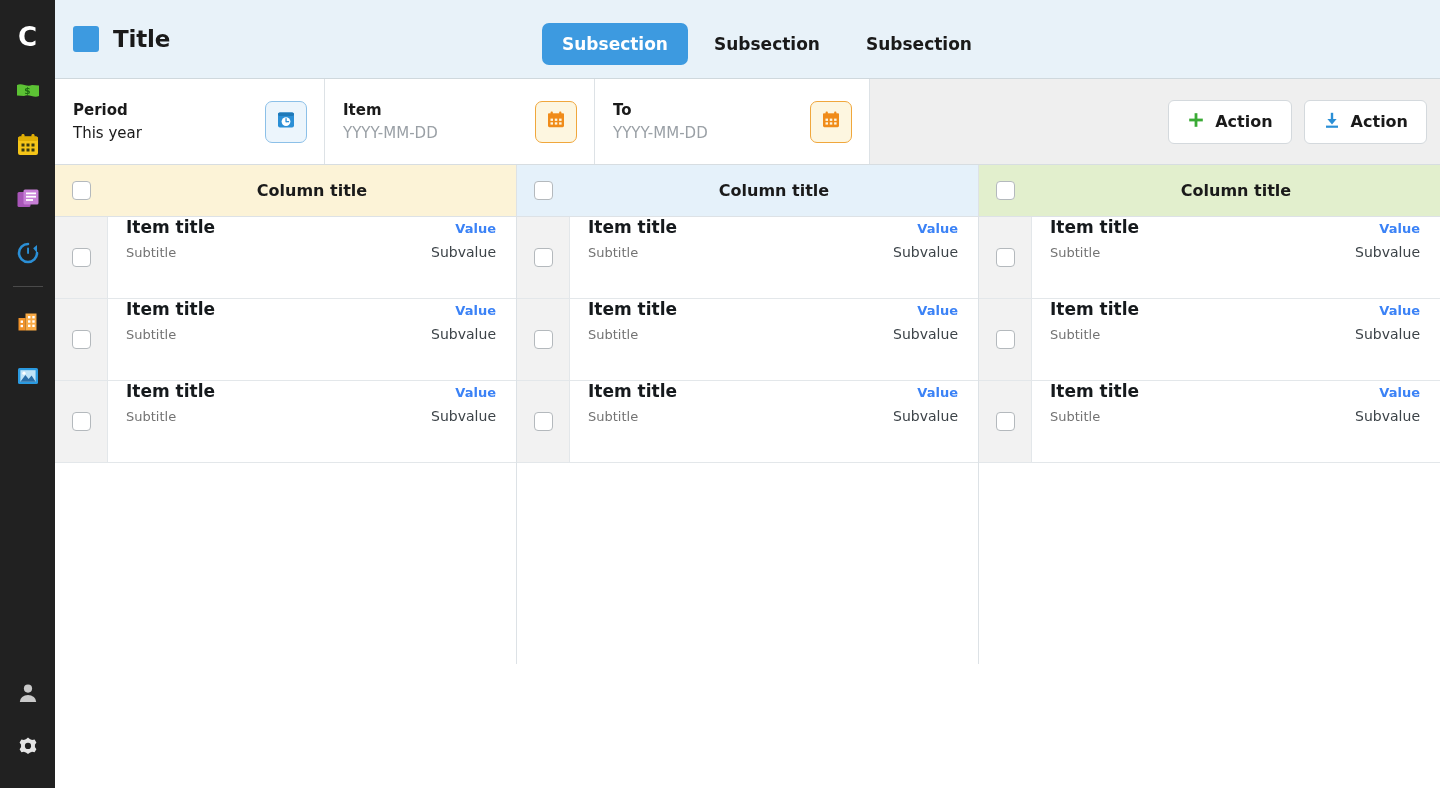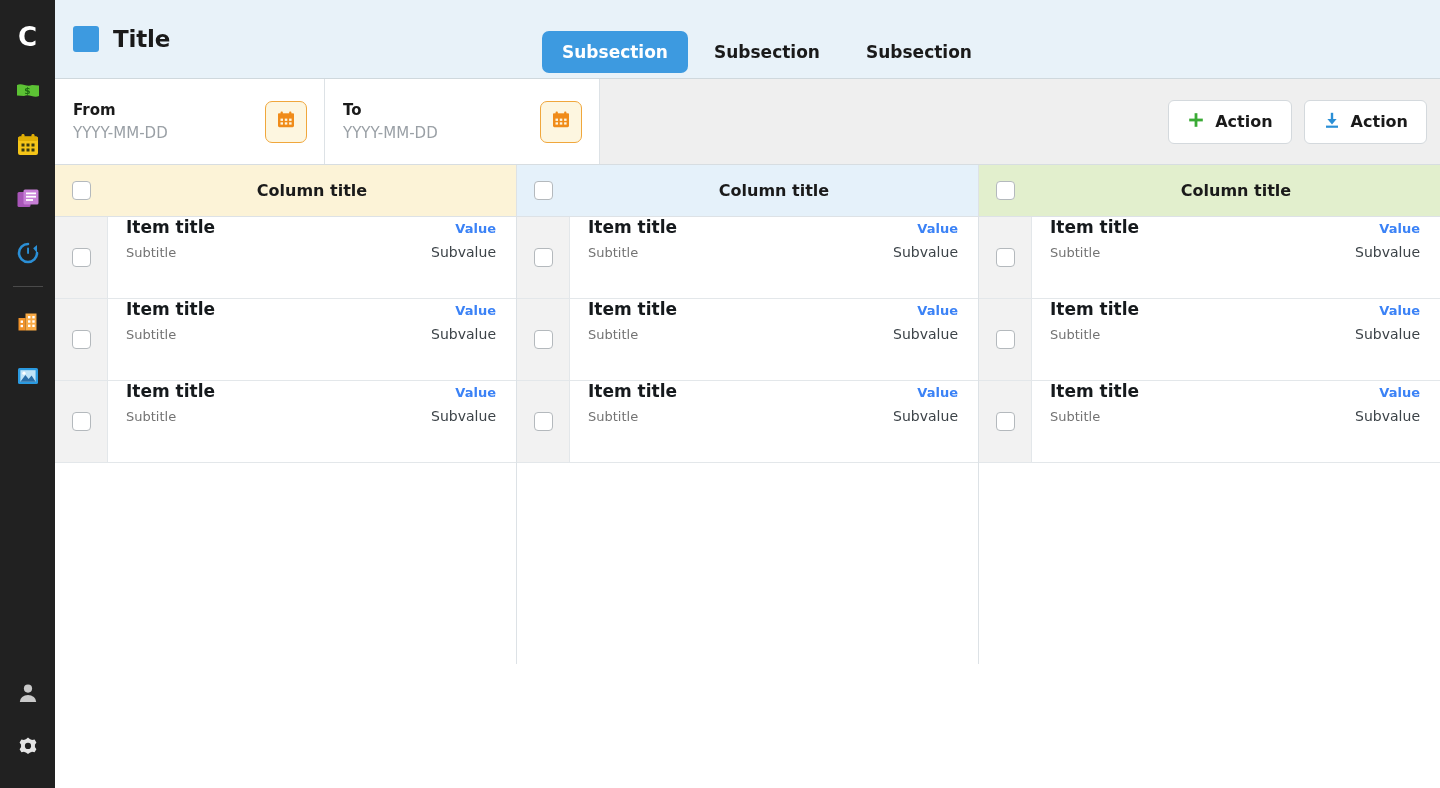--- a/index.html
+++ b/index.html
@@ -52,21 +52,21 @@
   .title-wrap { display: flex; align-items: center; gap: 14px; }
   .title-square {
     width: 26px; height: 26px; border-radius: 3px;
     background: #3d9ae0;
   }
   .page-title {
     font-size: 23px; font-weight: 700; color: #1a1a1a;
     letter-spacing: -0.2px;
   }
   .tabs {
-    position: absolute; left: 487px; top: 12px;
+    position: absolute; left: 487px; top: 4px;
     height: 79px; display: flex; align-items: center; gap: 6px;
   }
   .tab {
     font-size: 17px; font-weight: 700; color: #1a1a1a;
     padding: 11px 20px; border-radius: 7px;
     white-space: nowrap; cursor: pointer;
     background: transparent;
   }
   .tab.active { background: #3d9ae0; color: #ffffff; }
 
@@ -299,24 +299,41 @@
       </div>
       <div class="tabs">
         <div class="tab active">Subsection</div>
         <div class="tab">Subsection</div>
         <div class="tab">Subsection</div>
       </div>
     </header>
 
     <div class="filterbar">
 
+      <div class="filter-cell period">
+        <div>
+          <div class="f-label">Period</div>
+          <div class="f-value">This year</div>
+        </div>
+        <div class="icon-btn blue">
+          <span>
+            <svg width="24" height="24" viewBox="0 0 24 24">
+              <rect x="4" y="4.5" width="16" height="15" rx="2" fill="#2b8fd6"></rect>
+              <rect x="4" y="4.5" width="16" height="3.4" rx="1.6" fill="#1f79b8"></rect>
+              <circle cx="12" cy="13.6" r="4.4" fill="#ffffff"></circle>
+              <rect x="11.4" y="10.2" width="1.3" height="4" fill="#2b8fd6"></rect>
+              <rect x="12" y="13" width="3.1" height="1.3" fill="#2b8fd6"></rect>
+            </svg>
+          </span>
+        </div>
+      </div>
 
       <div class="filter-cell from">
         <div>
-          <div class="f-label">From</div>
+          <div class="f-label">Item</div>
           <div class="f-value placeholder">YYYY-MM-DD</div>
         </div>
         <div class="icon-btn orange">
           <span>
             <svg width="22" height="22" viewBox="0 0 22 22">
               <rect x="3" y="4.6" width="16" height="13.6" rx="1.4" fill="#f08c1a"></rect>
               <rect x="3" y="4.6" width="16" height="3.2" fill="#f08c1a"></rect>
               <rect x="5.6" y="2.6" width="2.2" height="3.4" rx="0.8" fill="#f08c1a"></rect>
               <rect x="14.2" y="2.6" width="2.2" height="3.4" rx="0.8" fill="#f08c1a"></rect>
               <g fill="#fdf6e0">

